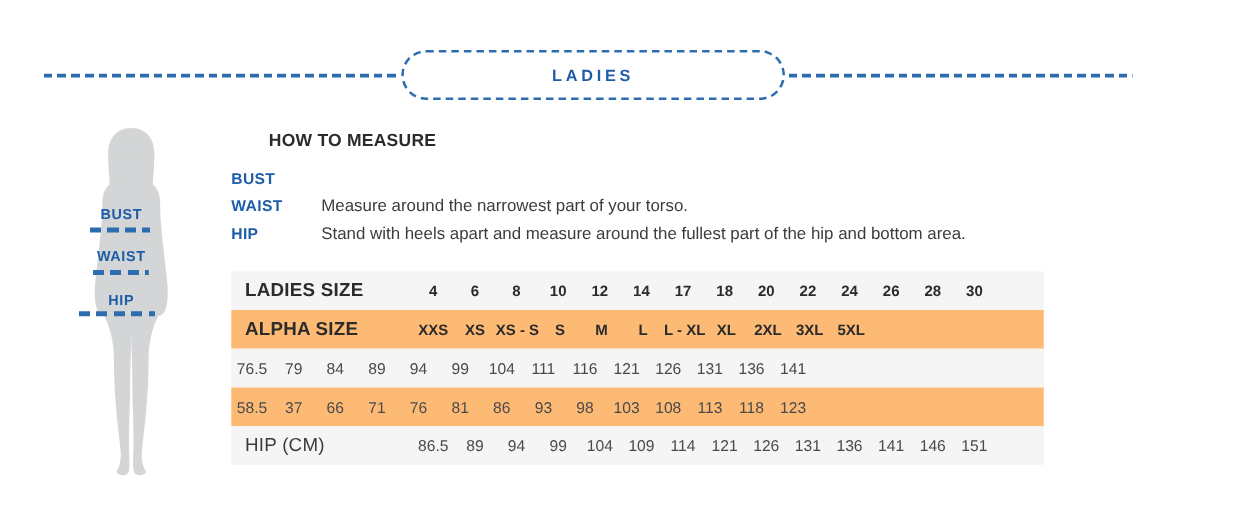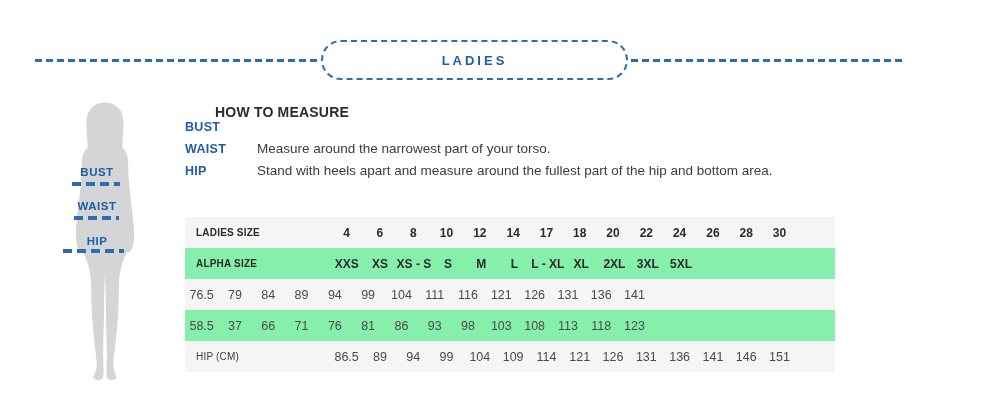--- a/index.html
+++ b/index.html
@@ -48,30 +48,30 @@
   }
   .marker.bust  { top:78px; }
   .marker-line.bust  { top:94px;  left:27px; width:48px; }
   .marker.waist { top:112px; }
   .marker-line.waist { top:128px; left:29px; width:45px; }
   .marker.hip   { top:147px; }
   .marker-line.hip   { top:161px; left:18px; width:61px; }
 
   
   .howto { position:absolute; left:185px; top:104px; width:720px; }
-  .howto-title { font-size:14px; font-weight:bold; color:var(--heading-dark); letter-spacing:0.2px; margin-bottom:0;padding-left:30px; }
+  .howto-title { font-size:14px; font-weight:bold; color:var(--heading-dark); letter-spacing:0.2px; margin-bottom:16px;padding-left:30px; }
   .howto-row { display:flex; align-items:baseline; margin-bottom:7px; }
   .howto-label { flex:0 0 72px; color:var(--accent-blue); font-weight:bold; font-size:12.5px; letter-spacing:0.3px; }
   .howto-text { color:var(--text-dark); font-size:13.5px; }
 
   
   .size-table { position:absolute; left:185px; top:217px; width:650px; }
-  .t-row { display:flex; align-items:center; height:31px; background:#86efac; }
+  .t-row { display:flex; align-items:center; height:31px; background:#fdba74; }
   .t-row.gray { background:var(--row-gray); }
-  .t-label { flex:0 0 145px; padding-left:11px; font-size:10px; color:var(--text-dark); letter-spacing:0.2px; }
+  .t-label { flex:0 0 145px; padding-left:11px; font-size:15px; color:var(--text-dark); letter-spacing:0.2px; }
   .t-row.hdr .t-label { font-weight:bold; color:var(--heading-dark); }
   .t-cell { flex:0 0 33.3px; text-align:center; font-size:12.5px; color:#4a4a4a; white-space:nowrap; }
   .t-row.hdr .t-cell { font-weight:bold; font-size:12px; color:var(--heading-dark); }
 </style>
 </head>
 <body>
 
 <div class="page" style="--accent-blue: #1e5da7; --dash-blue: #2e6cb0; --row-gray: #f5f5f5; --silhouette-gray: #d3d5d6; --text-dark: #3c3c3c; --heading-dark: #2b2b2b;">
 
   <div class="dash-line left"></div>

